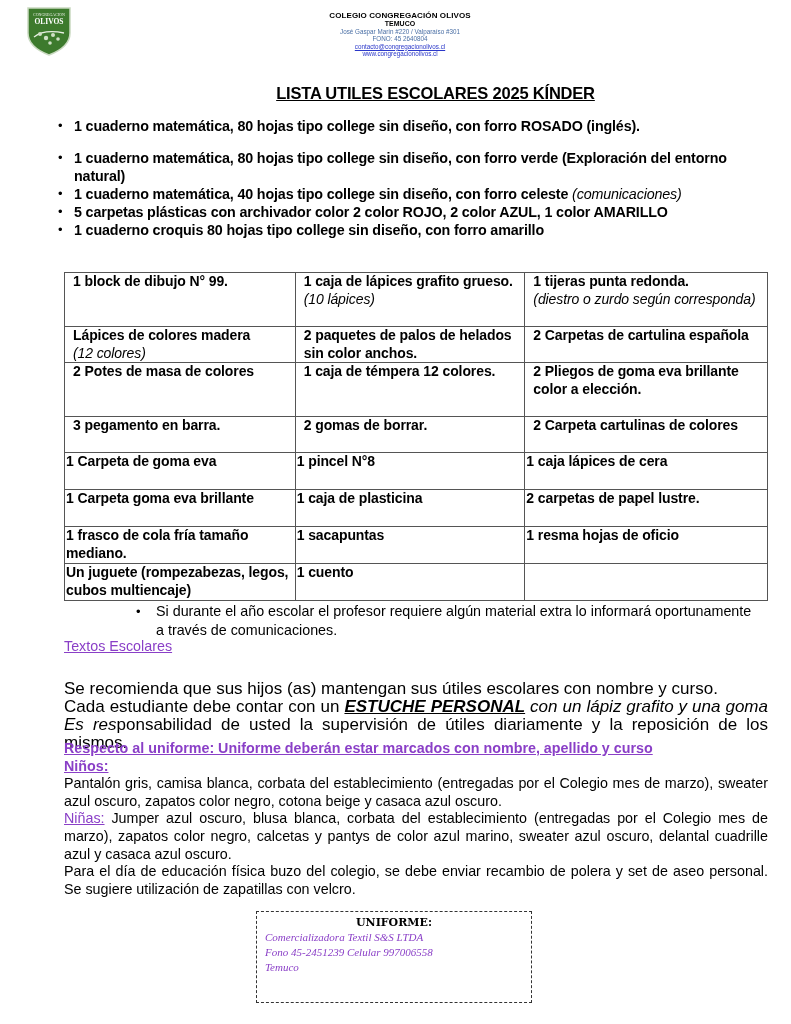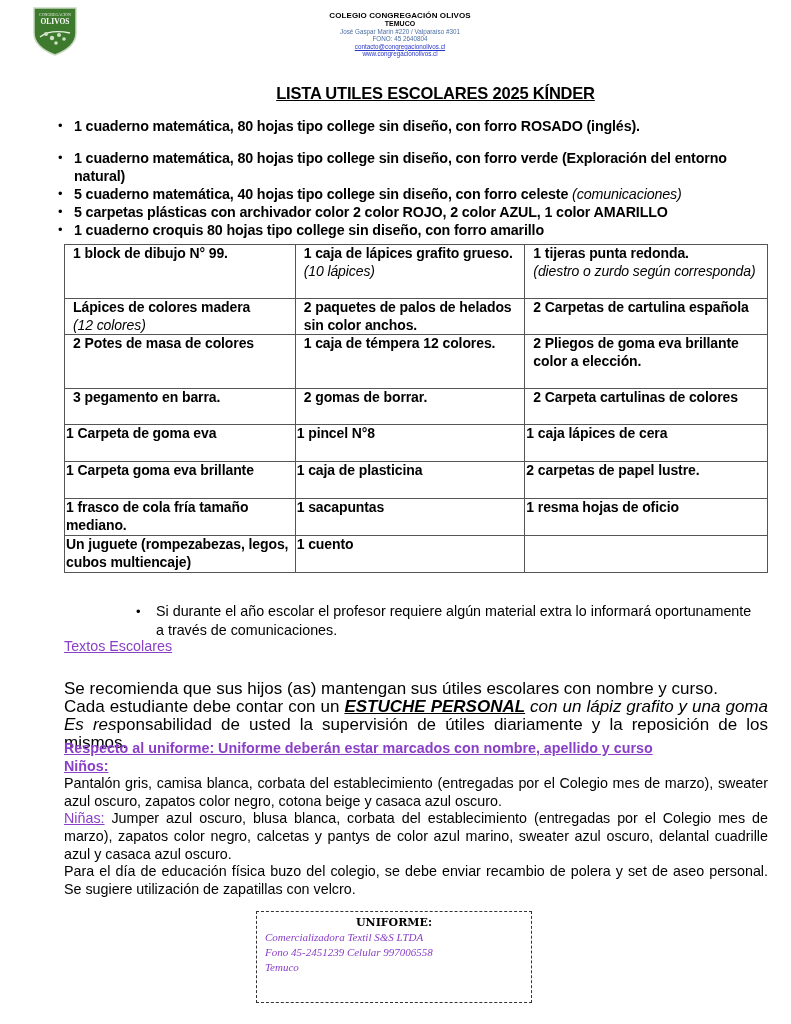--- a/index.html
+++ b/index.html
@@ -1,38 +1,38 @@
 <!DOCTYPE html>
 <html><head>
 <meta charset="utf-8">
 <style>
   * { box-sizing: border-box; margin: 0; padding: 0; }
   html, body { width: 791px; height: 1024px; background: #ffffff; overflow: hidden; }
   body { position: relative; font-family: "Liberation Sans", sans-serif; color: #000; }
 
-  .logo { position: absolute; left: 32px; top: 5px; width: 46px; height: 51px; }
+  .logo { position: absolute; left: 26px; top: 5px; width: 46px; height: 51px; }
 
   .header-block { position: absolute; left: 300px; top: 11px; width: 200px; text-align: center; line-height: 1.15; }
   .header-block .school { font-size: 8px; font-weight: bold; letter-spacing: 0.1px; }
   .header-block .city { font-size: 7px; font-weight: bold; }
   .header-block .addr { font-size: 6.3px; color: #4a6fa5; }
   .header-block .phone { font-size: 6.3px; color: #4a6fa5; }
   .header-block .email { font-size: 6.3px; color: #2a37c9; text-decoration: underline; }
   .header-block .web { font-size: 6.3px; color: #2a37c9; }
 
   .title { position: absolute; left: 0; top: 84px; width: 791px; text-align: center;
            font-size: 16.5px; font-weight: bold; text-decoration: underline; padding-left: 80px; letter-spacing: -0.2px; }
 
   .bullets { position: absolute; left: 58px; top: 117px; width: 720px; list-style: none; }
   .bullets li { position: relative; padding-left: 16px; font-size: 14.3px; font-weight: bold; line-height: 18px; letter-spacing: -0.15px; }
   .bullets li::before { content: "•"; position: absolute; left: 0; top: 0; font-weight: normal; font-size: 13px; }
   .bullets li.spaced { margin-top: 14px; }
   .bullets .it { font-weight: normal; font-style: italic; }
 
-  table.supplies { position: absolute; left: 64px; top: 244px; width: 704px; border-collapse: collapse; }
+  table.supplies { position: absolute; left: 64px; top: 272px; width: 704px; border-collapse: collapse; }
   table.supplies td { border: 1px solid #555; vertical-align: top; font-size: 14px; font-weight: bold; line-height: 17.5px; letter-spacing: -0.1px; }
   table.supplies td.pad { padding-left: 8px; }
   table.supplies td.nopad { padding-left: 1px; }
   table.supplies .it { font-weight: normal; font-style: italic; }
   table.supplies col.c1 { width: 231px; }
   table.supplies col.c2 { width: 230px; }
   table.supplies col.c3 { width: 243px; }
 
   .note { position: absolute; left: 136px; top: 602px; width: 620px; padding-left: 20px; font-size: 14.3px; line-height: 19px; }
   .note::before { content: "•"; position: absolute; left: 0; top: 0; font-size: 13px; }
@@ -77,21 +77,21 @@
   <div class="phone">FONO: 45 2640804</div>
   <div class="email">contacto@congregacionolivos.cl</div>
   <div class="web">www.congregacionolivos.cl</div>
 </div>
 
 <div class="title">LISTA UTILES ESCOLARES 2025 KÍNDER</div>
 
 <ul class="bullets">
   <li><span>1 cuaderno matemática, 80 hojas tipo college sin diseño, con forro ROSADO (inglés).</span></li>
   <li class="spaced"><span>1 cuaderno matemática, 80 hojas tipo college sin diseño, con forro verde (Exploración del entorno natural)</span></li>
-  <li><span>5 cuaderno matemática, 40 hojas tipo college sin diseño, con forro celeste </span><span class="it">(comunicaciones)</span></li>
+  <li><span>1 cuaderno matemática, 40 hojas tipo college sin diseño, con forro celeste </span><span class="it">(comunicaciones)</span></li>
   <li><span>5 carpetas plásticas con archivador color 2 color ROJO, 2 color AZUL, 1 color AMARILLO</span></li>
   <li><span>1 cuaderno croquis 80 hojas tipo college sin diseño, con forro amarillo</span></li>
 </ul>
 
 <table class="supplies">
   <colgroup>
       <col class="c1">
       <col class="c2">
       <col class="c3">
     </colgroup>

